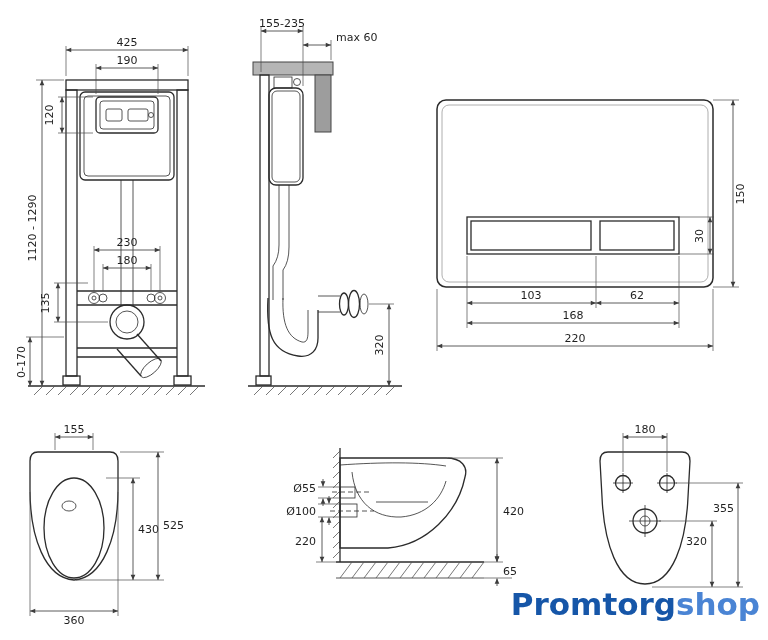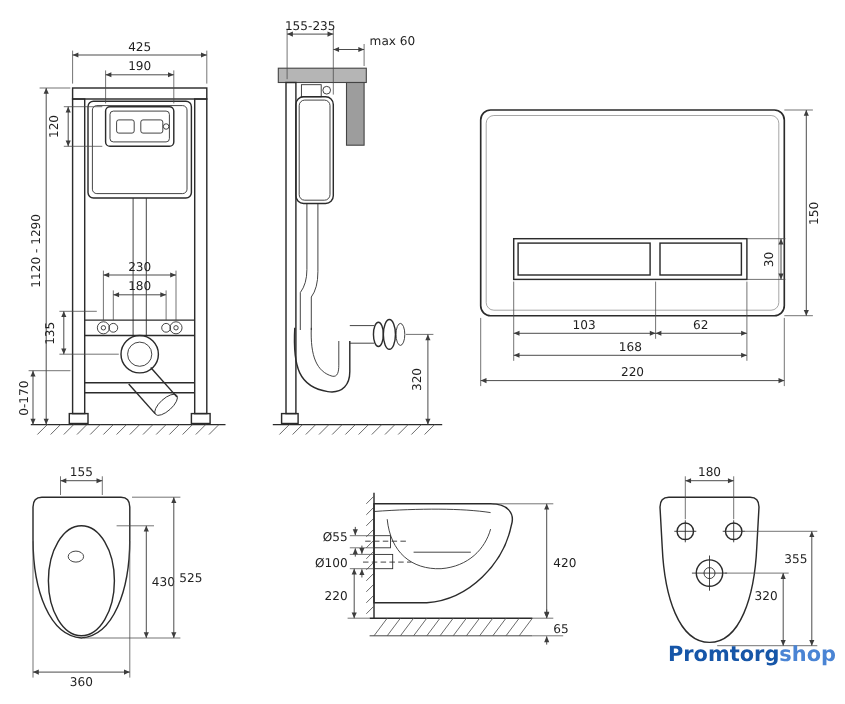--- a/index.html
+++ b/index.html
@@ -5,21 +5,21 @@
   html,body{margin:0;padding:0;background:#fff;}
   body{position:relative;width:768px;height:640px;overflow:hidden;font-family:"DejaVu Sans",sans-serif;}
   svg{position:absolute;left:0;top:0;}
   svg text{font-family:"DejaVu Sans",sans-serif;font-size:11px;fill:#1f1f1f;}
   .outline{fill:none;stroke:#2b2b2b;stroke-width:1.3;}
   .thin{fill:none;stroke:#2b2b2b;stroke-width:0.8;}
   .dimline{fill:none;stroke:#4a4a4a;stroke-width:0.9;}
   .ext{fill:none;stroke:#4a4a4a;stroke-width:0.7;}
   .hatch{fill:none;stroke:#555;stroke-width:0.8;}
   .gray{fill:#b5b5b5;stroke:#444;stroke-width:1;}
-  .logo{position:absolute;right:8px;bottom:34px;font-size:19px;font-weight:700;white-space:nowrap;}
+  .logo{position:absolute;right:8px;bottom:18px;font-size:31px;font-weight:700;white-space:nowrap;}
   .logo .brand{color:#1656a8;}
   .logo .suffix{color:#4a84d4;font-weight:600;}
 </style>
 </head>
 <body>
 
 <svg width="768" height="640" viewBox="0 0 768 640">
   <defs>
     <marker id="a" viewBox="0 0 10 10" refX="9.5" refY="5" markerWidth="8" markerHeight="6.5" orient="auto-start-reverse">
       <path d="M0.5,1 L9.5,5 L0.5,9 Z" fill="#3d3d3d"></path>

